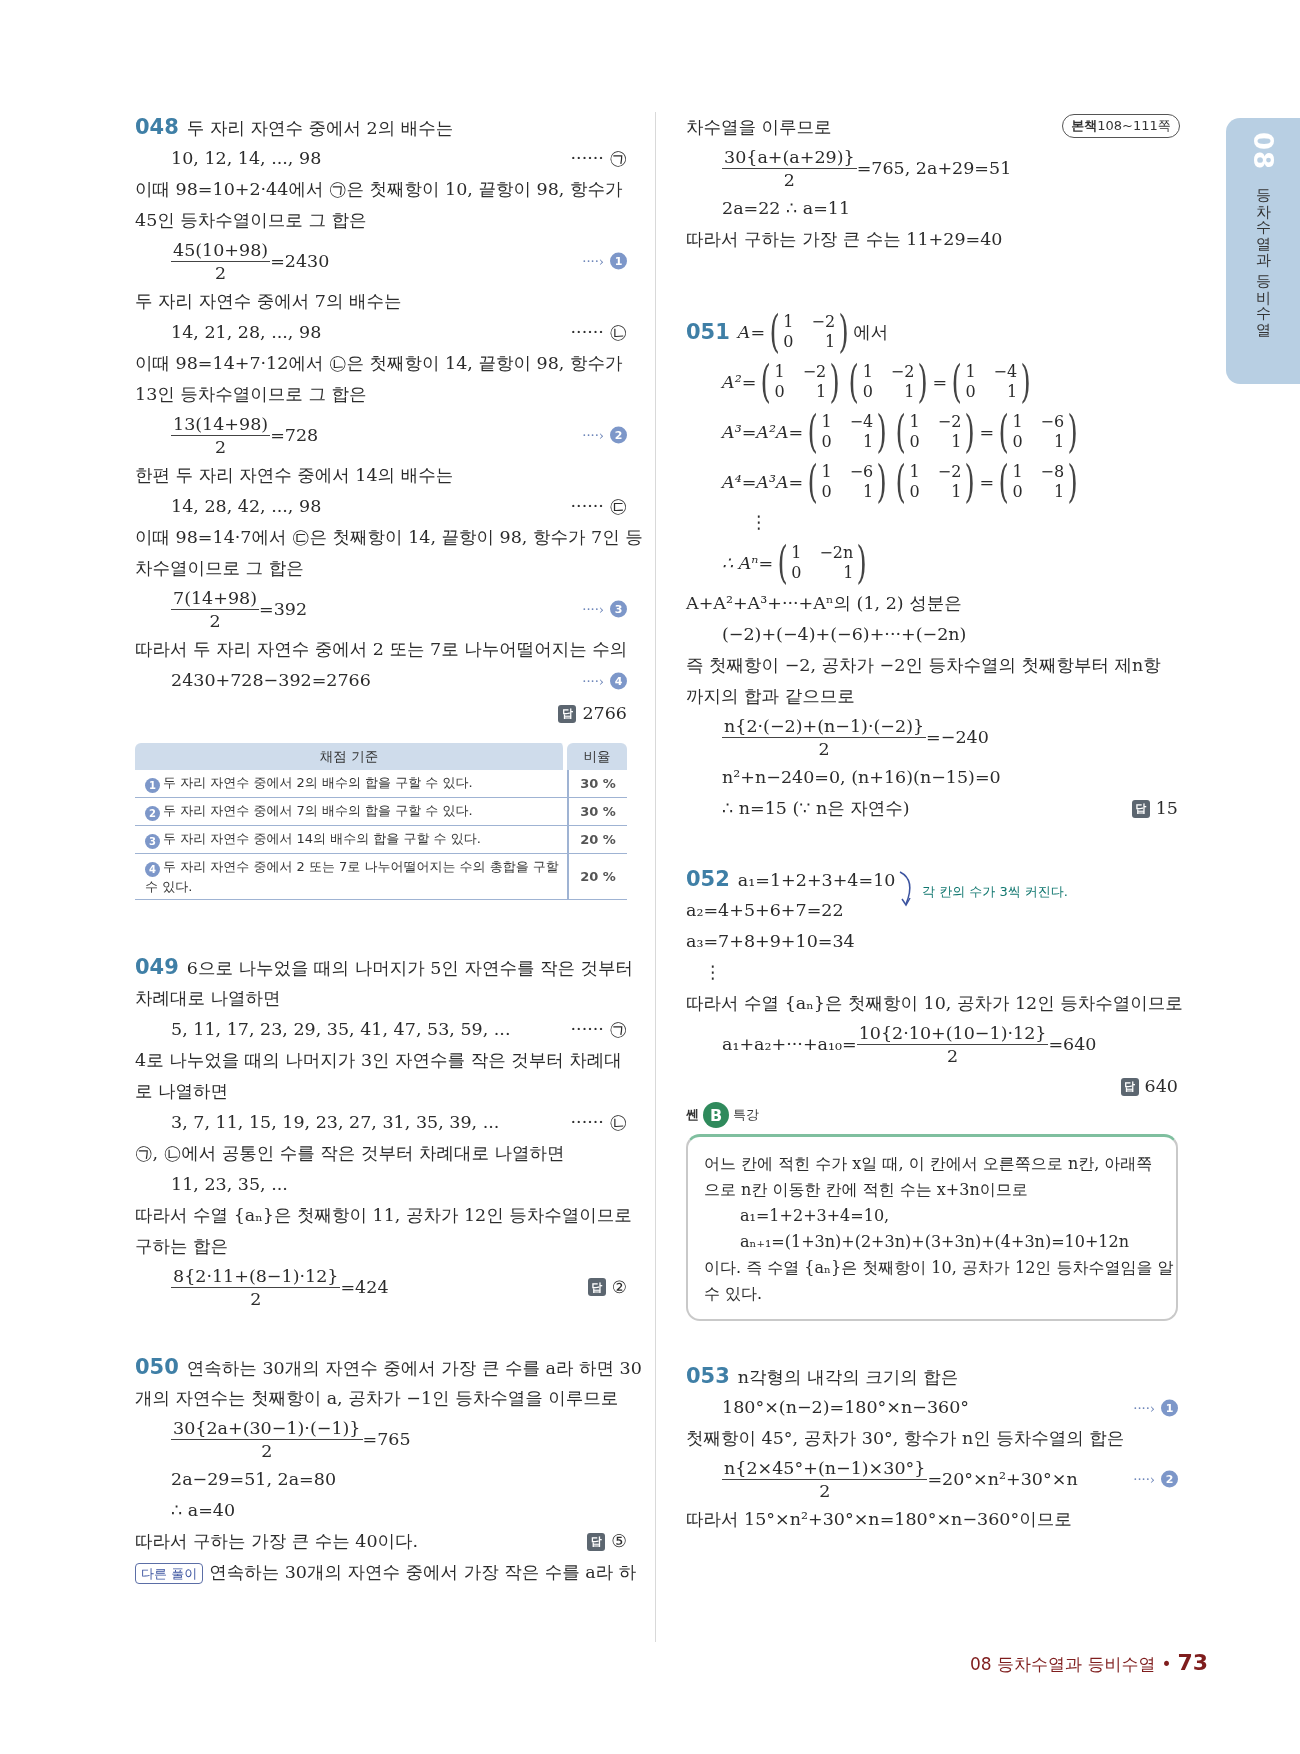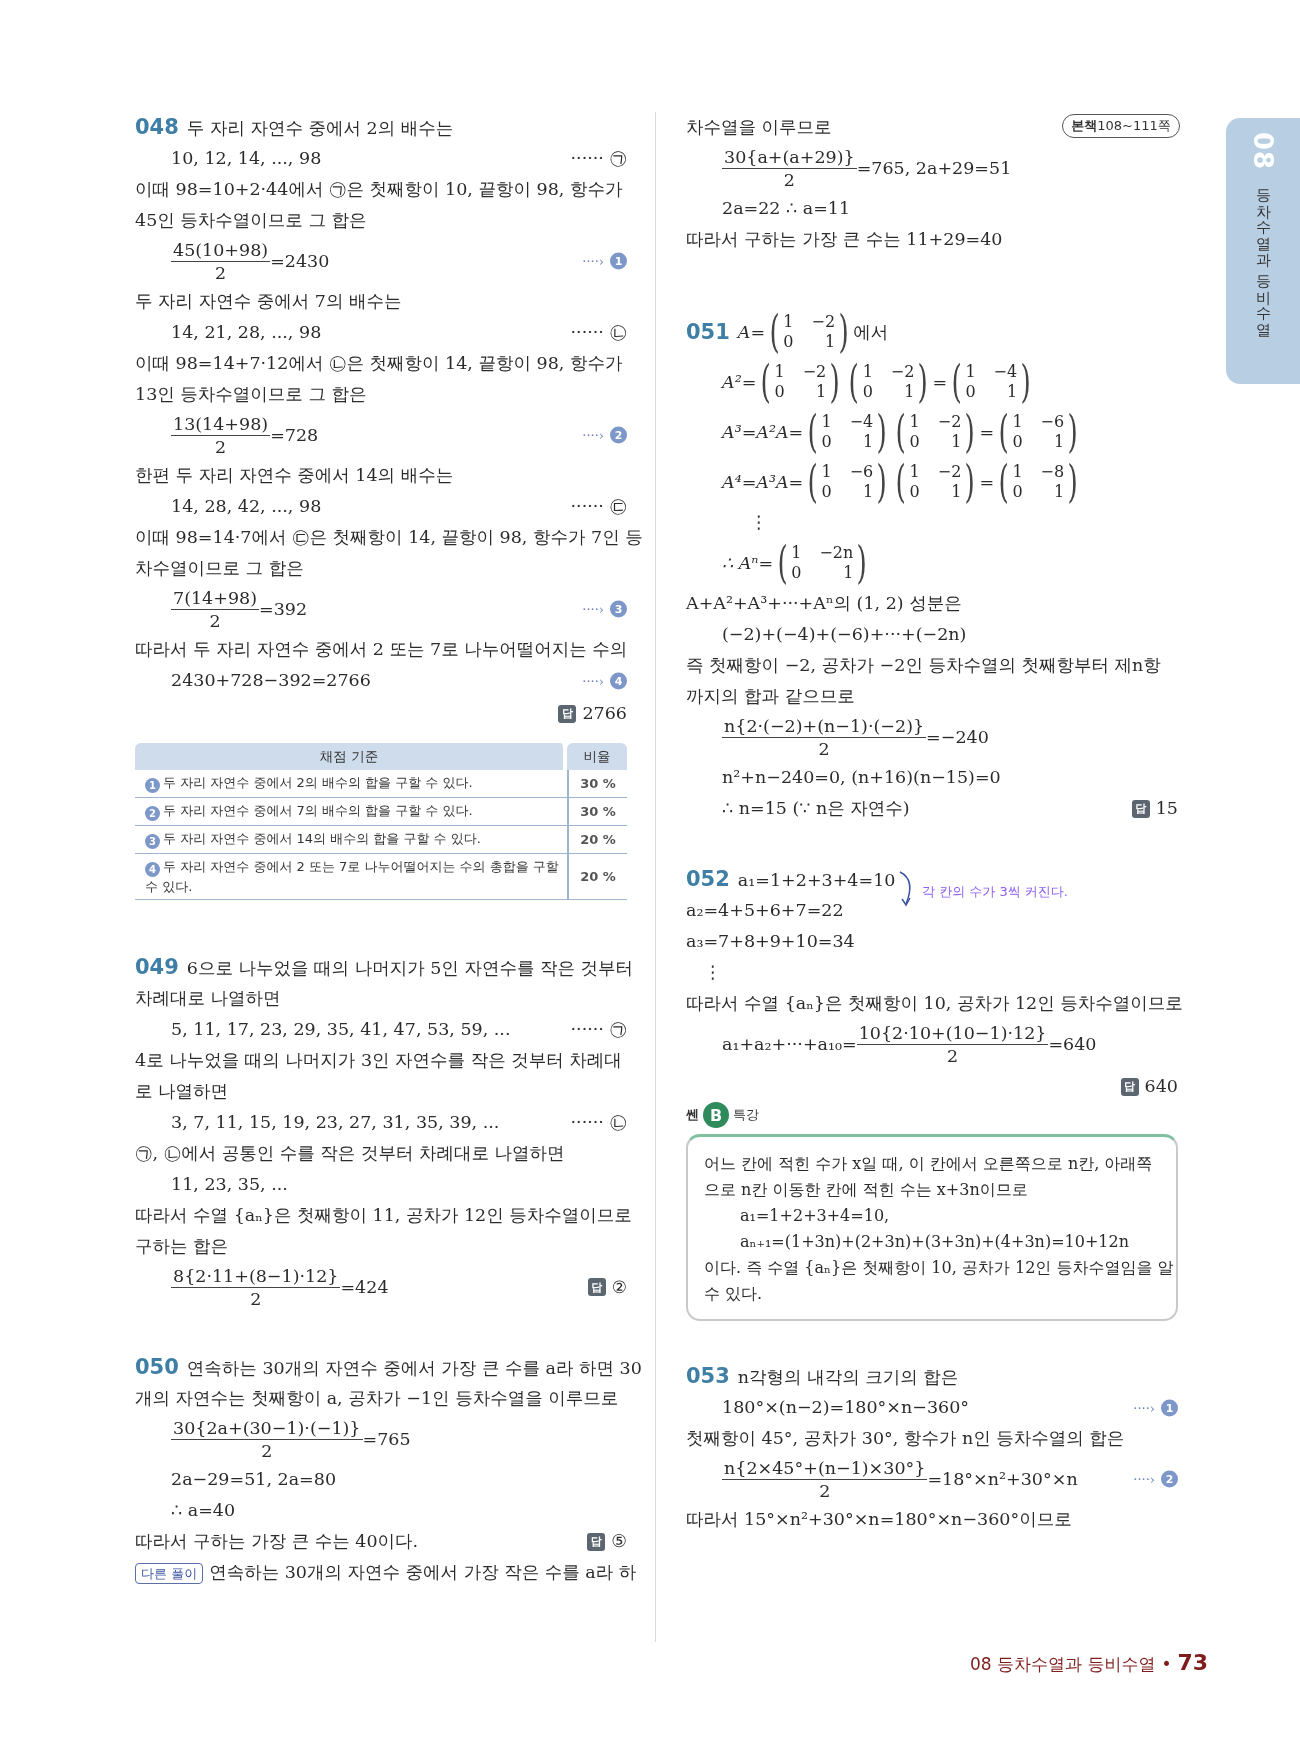--- a/index.html
+++ b/index.html
@@ -98,21 +98,21 @@
   }
   .sen-title { display: flex; align-items: center; gap: 4px; height: 30px; font-family: "DejaVu Sans", sans-serif; }
   .sen-title .sen { font-size: 13px; font-weight: bold; color: #333; }
   .sen-title .b-circle {
     width: 26px; height: 26px; border-radius: 50%; background: #2f8a5c; color: #fff; font-weight: bold;
     display: flex; align-items: center; justify-content: center; font-size: 16px;
   }
   .sen-title .lecture { font-size: 13px; color: #333; }
   .sen-box .line { height: 26px; line-height: 26px; font-size: 16px; }
   .note {
-    position: absolute; left: 212px; top: 6px; font-family: "DejaVu Sans", sans-serif; font-size: 13px; color: #8b5cf6;
+    position: absolute; left: 212px; top: 6px; font-family: "DejaVu Sans", sans-serif; font-size: 13px; color: #0f766e;
   }
   .note-arrow { position: absolute; left: 188px; top: -8px; }
   .footer {
     position: absolute; left: 970px; top: 1650px; font-family: "DejaVu Sans", sans-serif;
     font-size: 17px; color: #7f1d1d; display: flex; align-items: baseline; gap: 6px;
   }
   .footer .pg { font-weight: bold; font-size: 22px; }
   .spacer-s { height: 12px; }
   .spacer-l { height: 40px; }
 </style>
@@ -475,21 +475,21 @@
     <div class="line"><span class="pnum">053</span><span>n각형의 내각의 크기의 합은</span></div>
     <div class="line indent"><span>180°×(n−2)=180°×n−360°</span>
       <span class="step">····› <span class="dot">1</span></span>
     </div>
     <div class="line"><span>첫째항이 45°, 공차가 30°, 항수가 n인 등차수열의 합은</span></div>
     <div class="frac-line indent">
       <span class="frac">
           <span class="n">n{2×45°+(n−1)×30°}</span>
           <span class="d">2</span>
         </span>
-      <span>=18°×n²+30°×n</span>
+      <span>=20°×n²+30°×n</span>
       <span class="step">····› <span class="dot">2</span></span>
     </div>
     <div class="line"><span>따라서 15°×n²+30°×n=180°×n−360°이므로</span></div>
   </div>
 </div>
 
 <div class="footer">
   <span>08 등차수열과 등비수열</span>
   <span>•</span>
   <span class="pg">73</span>

